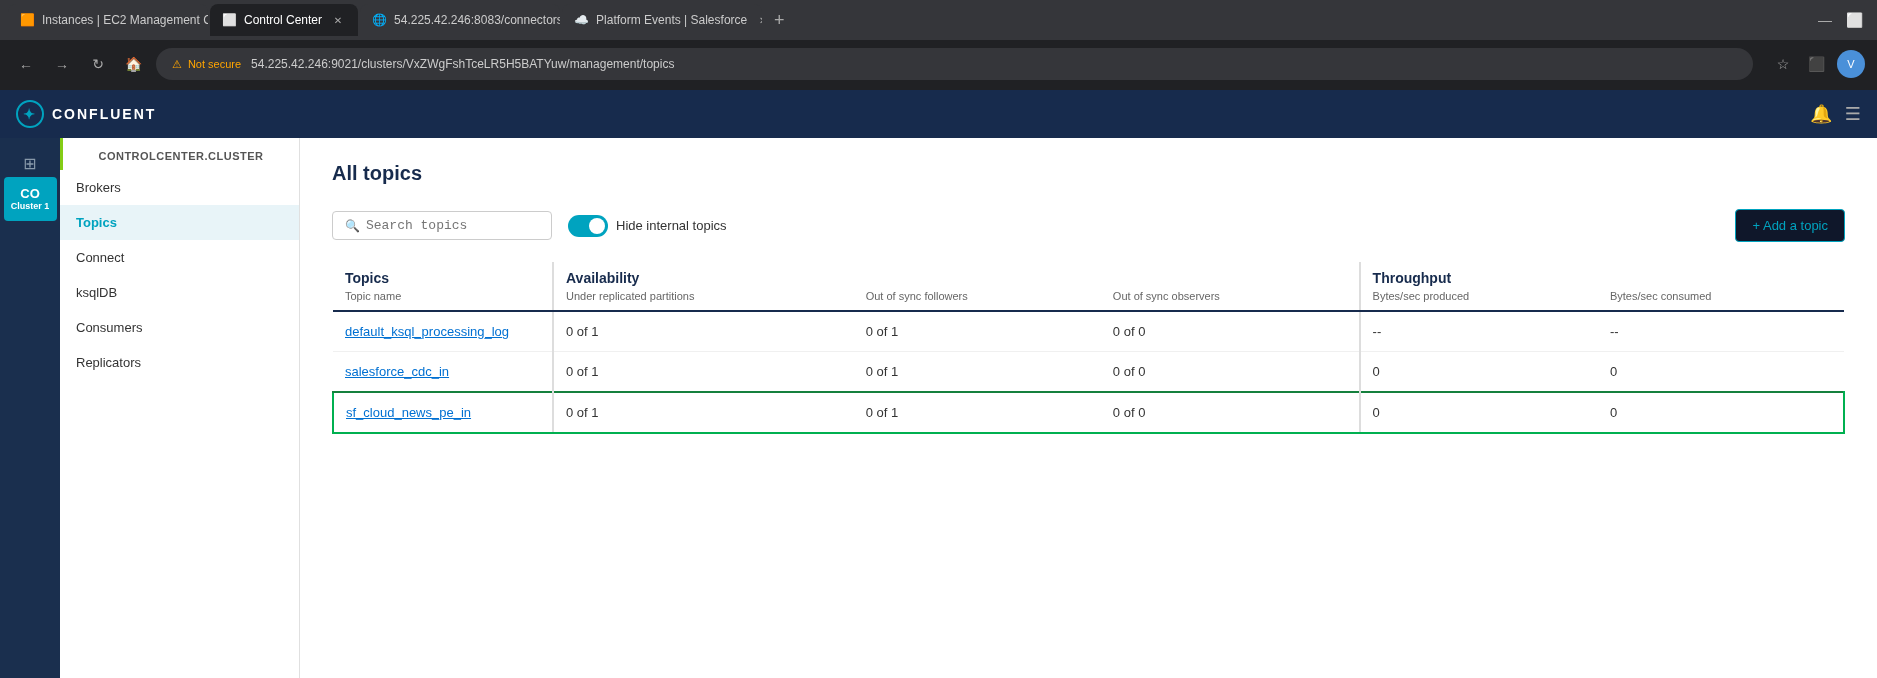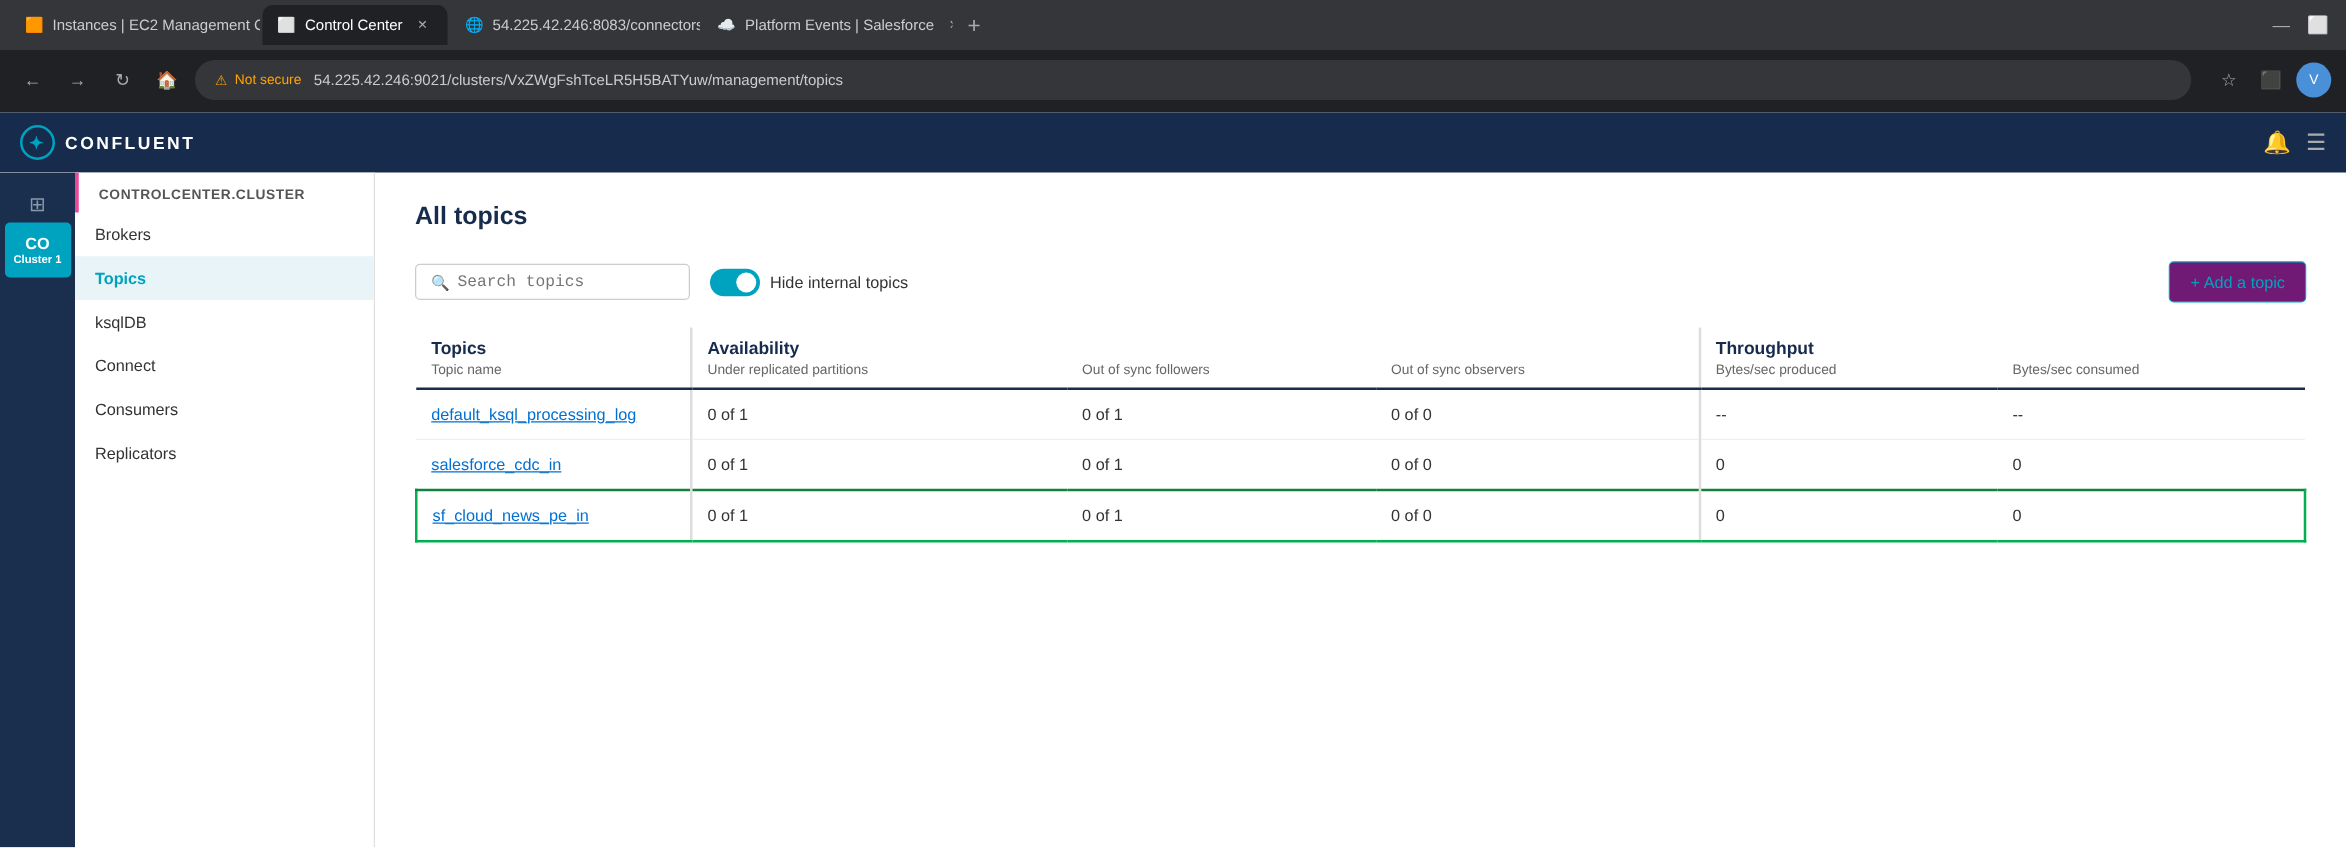--- a/index.html
+++ b/index.html
@@ -164,21 +164,22 @@
       flex: 1;
       padding: 0;
     }
     .cluster-name {
       padding: 12px 16px 8px;
       font-size: 11px;
       font-weight: 700;
       color: #555;
       text-transform: uppercase;
       letter-spacing: 0.5px;
-      border-left: 3px solid #ec4899;
+      border-left: 3px solid #84cc16;
+      text-align: center;
     }
     .sidebar-item {
       padding: 10px 16px;
       font-size: 13px;
       color: #333;
       cursor: pointer;
       display: flex;
       align-items: center;
     }
     .sidebar-item.active {
@@ -245,21 +246,21 @@
       right: 3px; top: 3px;
       width: 16px; height: 16px;
       background: #fff;
       border-radius: 50%;
     }
     .toggle-label { font-size: 13px; color: #333; }
     .toolbar-spacer { flex: 1; }
     .add-topic-btn {
       border: 1px solid #00a3bf;
       color: #00a3bf;
-      background: #701a75;
+      background: #0f172a;
       padding: 8px 16px;
       border-radius: 4px;
       cursor: pointer;
       font-size: 13px;
       display: flex;
       align-items: center;
       gap: 4px;
     }
 
     
@@ -388,24 +389,24 @@
       </div>
       <div class="sidebar-nav">
         <div class="cluster-name">CONTROLCENTER.CLUSTER</div>
         <div class="sidebar-item">
           <span>Brokers</span>
         </div>
         <div class="sidebar-item active">
           <span>Topics</span>
         </div>
         <div class="sidebar-item">
+          <span>Connect</span>
+        </div>
+        <div class="sidebar-item">
           <span>ksqlDB</span>
-        </div>
-        <div class="sidebar-item">
-          <span>Connect</span>
         </div>
         <div class="sidebar-item">
           <span>Consumers</span>
         </div>
         <div class="sidebar-item">
           <span>Replicators</span>
         </div>
       </div>
     </div>
 

